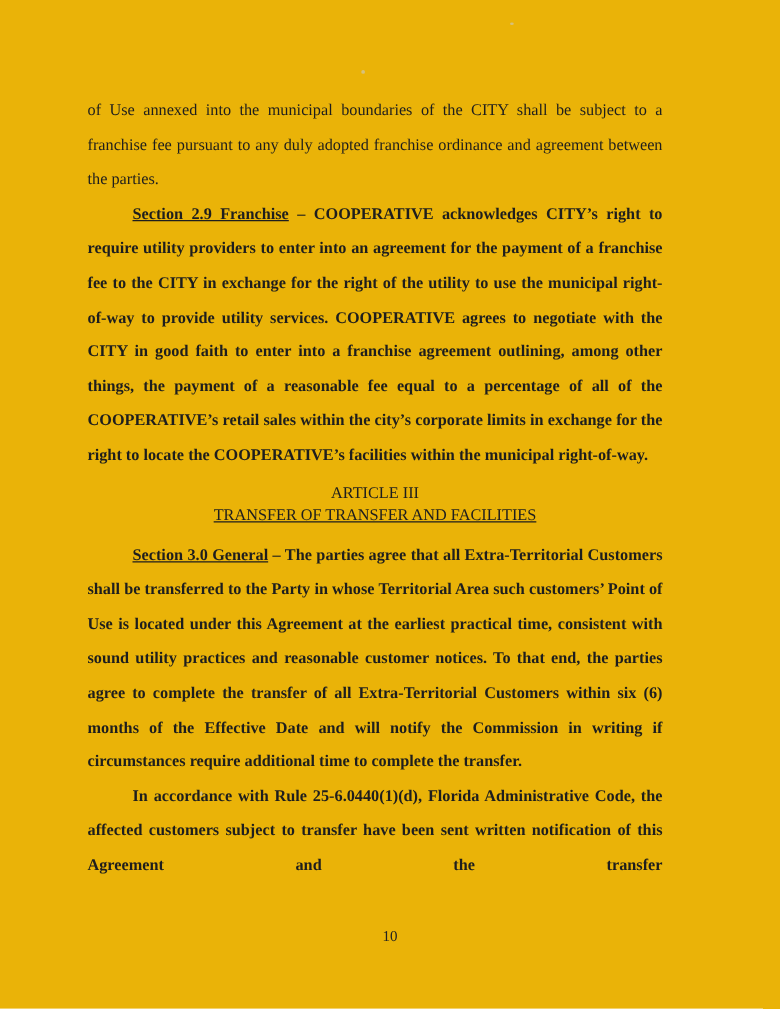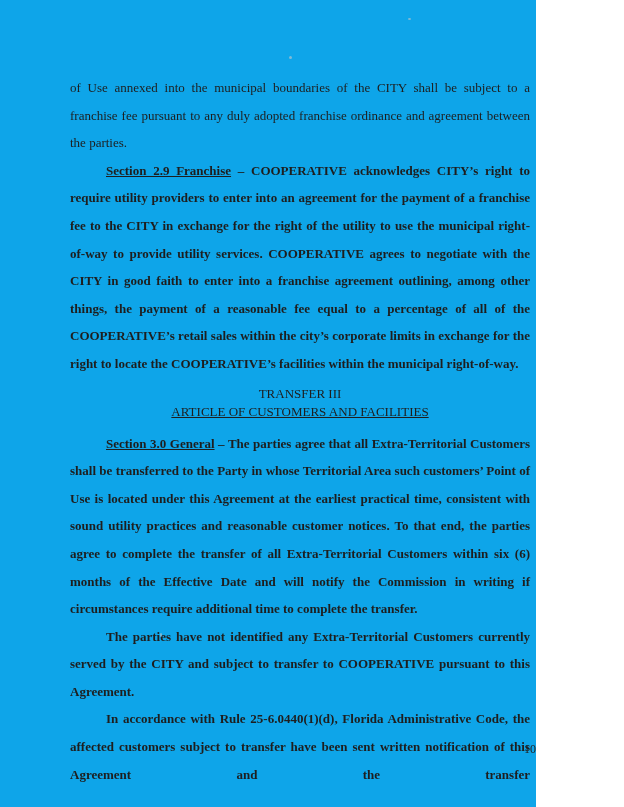--- a/index.html
+++ b/index.html
@@ -2,23 +2,23 @@
 <html><head>
 <meta charset="utf-8">
 <style>
   html, body {
     margin: 0;
     padding: 0;
     background: #ffffff;
   }
   .page {
     position: relative;
-    width: 536px;
+    width: 624px;
     height: 807px;
-    background: #0ea5e9;
+    background: #eab308;
     overflow: hidden;
     font-family: "Liberation Serif", "DejaVu Serif", serif;
     color: #1e1e1e;
   }
   .content {
     position: absolute;
     left: 70px;
     top: 74px;
     width: 460px;
   }
@@ -47,21 +47,21 @@
     line-height: 18px;
   }
   .article-heading .underline {
     text-decoration: underline;
   }
   .page-number {
     position: absolute;
     left: 0;
     right: 0;
     top: 742px;
-    text-align: right;
+    text-align: center;
     font-size: 12px;
     color: #222222;
   }
   .scan-artifact {
     position: absolute;
     background: #c9c9c9;
     border-radius: 50%;
     opacity: 0.6;
   }
   .artifact-1 { left: 408px; top: 18px;  width: 3px; height: 2px; }
@@ -73,27 +73,26 @@
 
 <div class="page">
 
   <div class="content">
 
     <p class="par"><span>of Use annexed into the municipal boundaries of the CITY shall be subject to a franchise fee pursuant to any duly adopted franchise ordinance and agreement between the parties.</span></p>
 
     <p class="par indent"><span class="lead">Section 2.9 Franchise</span> <span>– COOPERATIVE acknowledges CITY’s right to require utility providers to enter into an agreement for the payment of a franchise fee to the CITY in exchange for the right of the utility to use the municipal right-of-way to provide utility services. COOPERATIVE agrees to negotiate with the CITY in good faith to enter into a franchise agreement outlining, among other things, the payment of a reasonable fee equal to a percentage of all of the COOPERATIVE’s retail sales within the city’s corporate limits in exchange for the right to locate the COOPERATIVE’s facilities within the municipal right-of-way.</span></p>
 
     <div class="article-heading">
-      <div>TRANSFER III</div>
-      <div class="underline">ARTICLE OF CUSTOMERS AND FACILITIES</div>
+      <div>ARTICLE III</div>
+      <div class="underline">TRANSFER OF TRANSFER AND FACILITIES</div>
     </div>
 
     <p class="par indent"><span class="lead">Section 3.0 General</span> <span>– The parties agree that all Extra-Territorial Customers shall be transferred to the Party in whose Territorial Area such customers’ Point of Use is located under this Agreement at the earliest practical time, consistent with sound utility practices and reasonable customer notices. To that end, the parties agree to complete the transfer of all Extra-Territorial Customers within six (6) months of the Effective Date and will notify the Commission in writing if circumstances require additional time to complete the transfer.</span></p>
 
-    <p class="par indent"><span>The parties have not identified any Extra-Territorial Customers currently served by the CITY and subject to transfer to COOPERATIVE pursuant to this Agreement.</span></p>
 
 
     <p class="par indent justify-last"><span>In accordance with Rule 25-6.0440(1)(d), Florida Administrative Code, the affected customers subject to transfer have been sent written notification of this Agreement and the transfer</span></p>
 
   </div>
 
   <div class="page-number">10</div>
 
   <div class="scan-artifact artifact-1"></div>
   <div class="scan-artifact artifact-2"></div>

